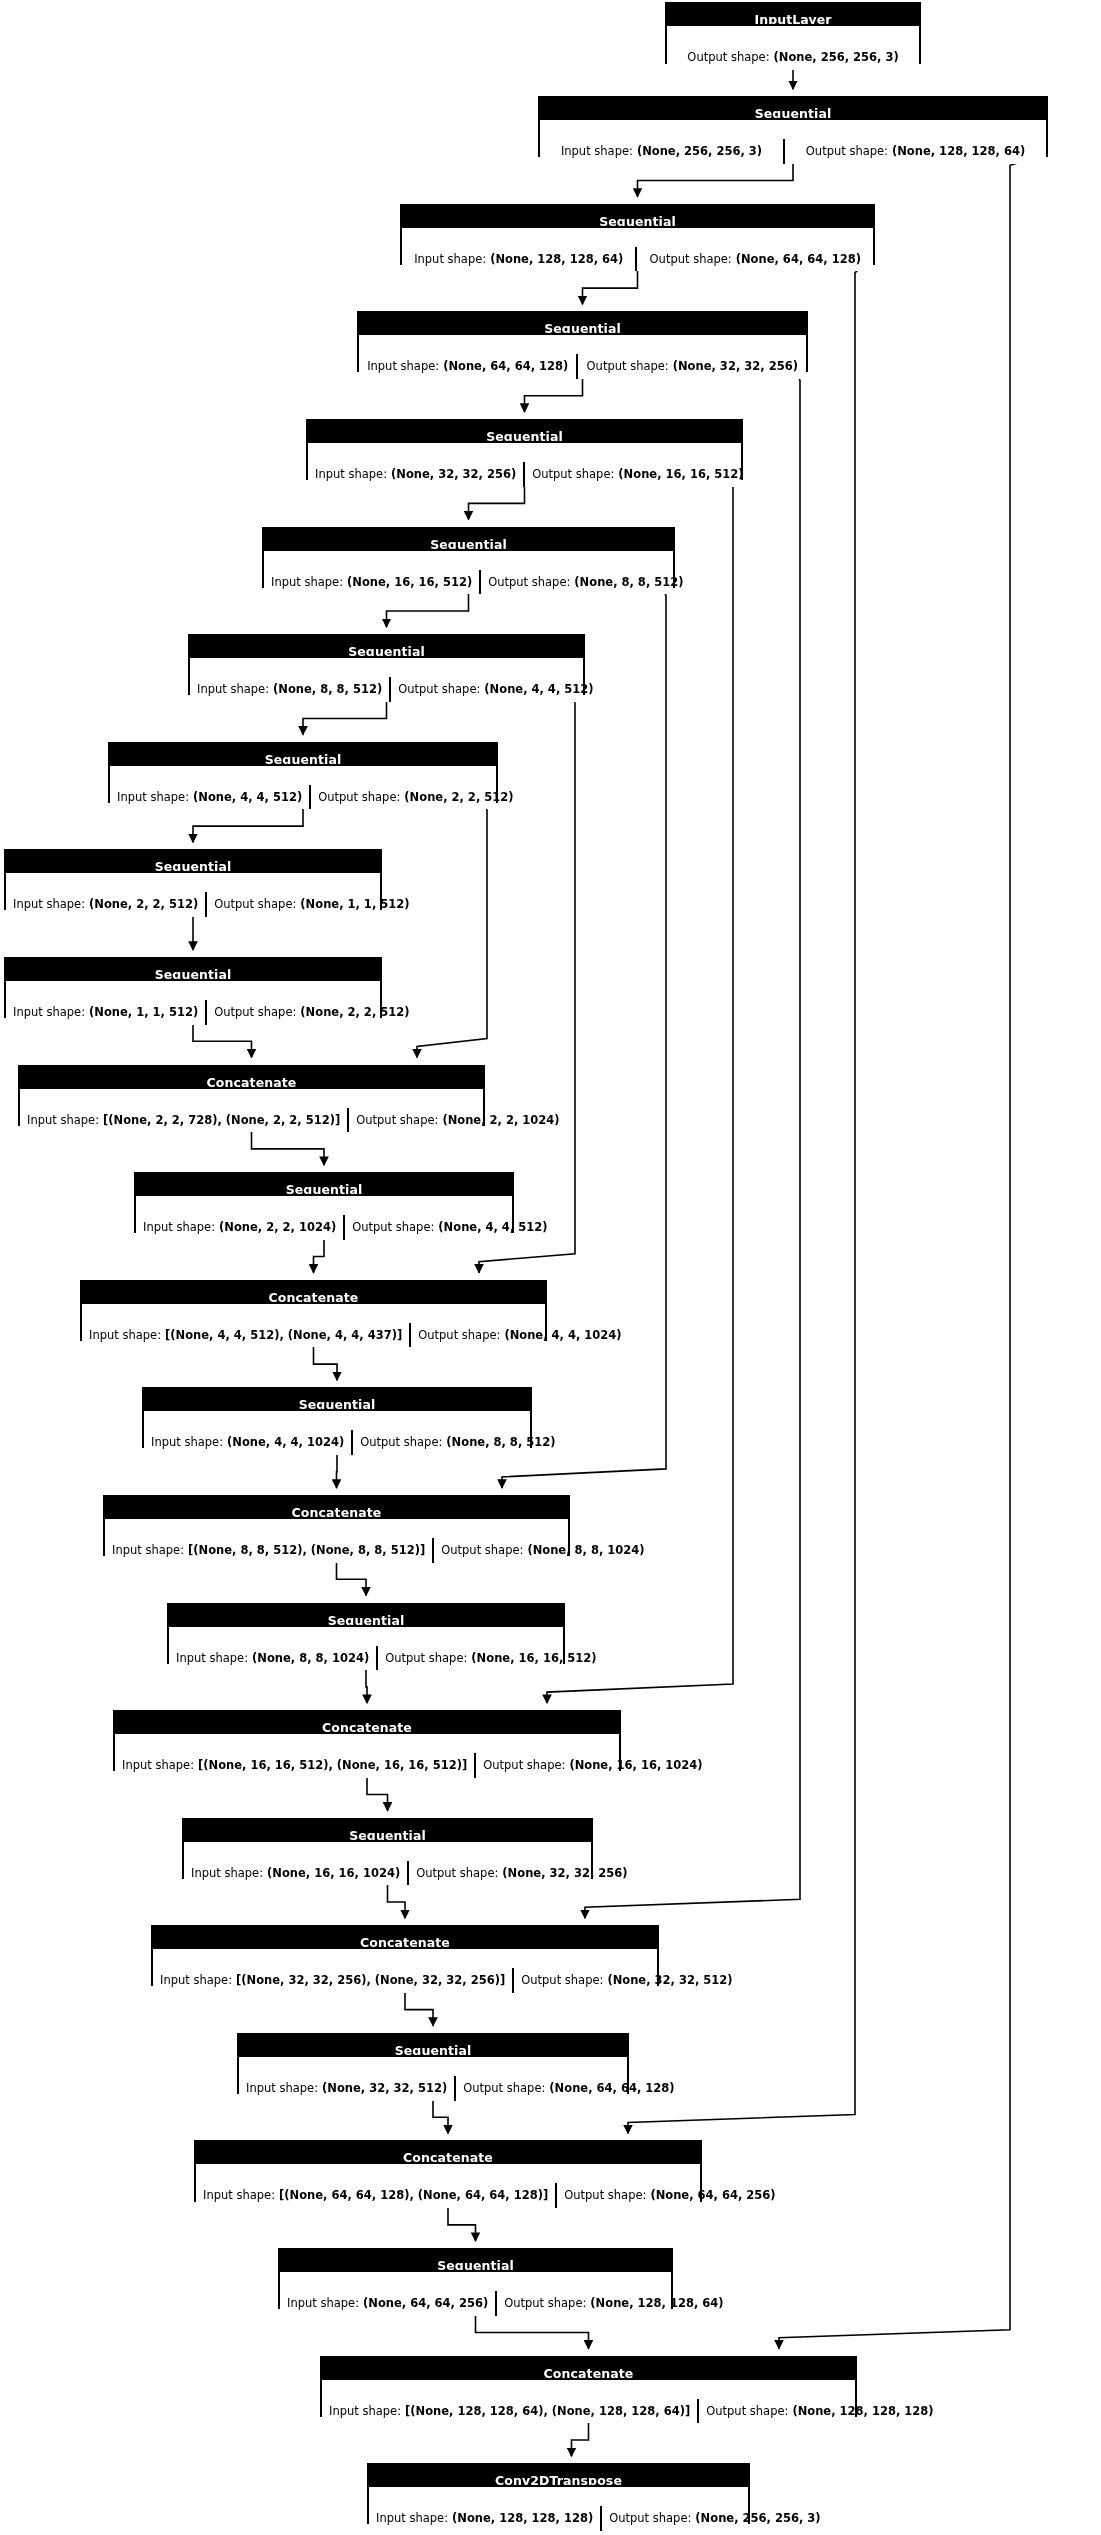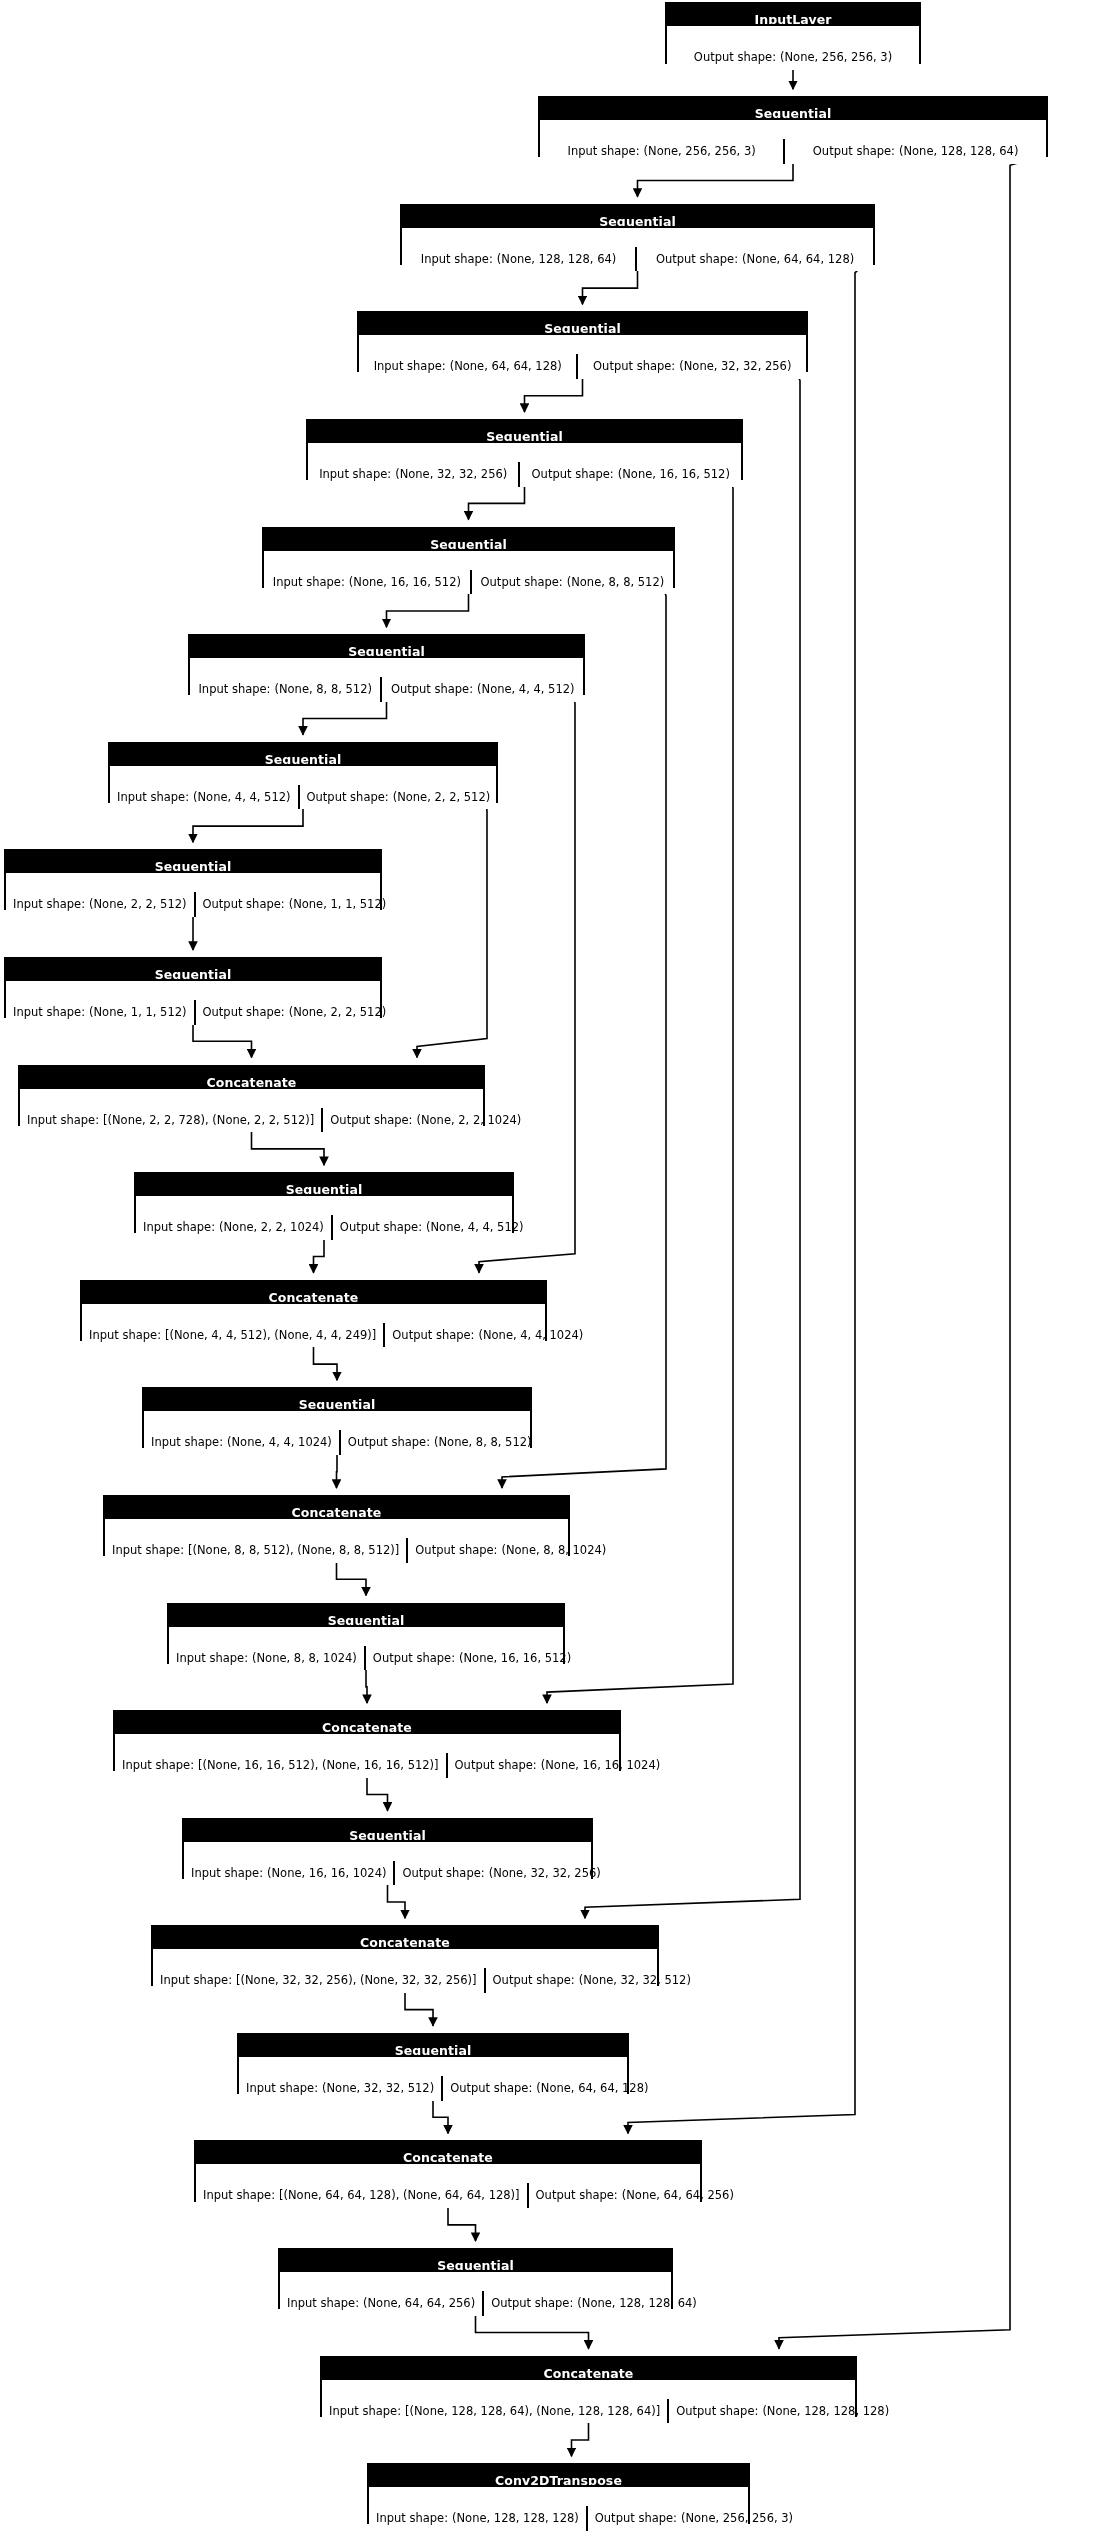--- a/index.html
+++ b/index.html
@@ -63,21 +63,21 @@
     line-height: 1.1;
     margin-top: 19px;
   }
   .cell + .cell {
     border-left: 2px solid #000000;
   }
   .cell .lbl {
     font-weight: normal;
   }
   .cell .val {
-    font-weight: normal;
+    font-weight: bold;
     margin-left: 4px;
   }
   .node.single .node-body .cell {
     justify-content: center;
   }
 </style>
 </head>
 <body>
 
 <div id="canvas">
@@ -271,21 +271,21 @@
             <span class="lbl">Output shape:</span>
             <span class="val">(None, 4, 4, 512)</span>
           </div>
         </div>
       </div>
       <div class="node" style="left: 80px; top: 1279.73px; width: 467px; height: 61.1334px;">
         <div class="node-title">Concatenate</div>
         <div class="node-body">
           <div class="cell">
             <span class="lbl">Input shape:</span>
-            <span class="val">[(None, 4, 4, 512), (None, 4, 4, 249)]</span>
+            <span class="val">[(None, 4, 4, 512), (None, 4, 4, 437)]</span>
           </div>
           <div class="cell">
             <span class="lbl">Output shape:</span>
             <span class="val">(None, 4, 4, 1024)</span>
           </div>
         </div>
       </div>
       <div class="node" style="left: 142px; top: 1387.32px; width: 390px; height: 61.1334px;">
         <div class="node-title">Sequential</div>
         <div class="node-body">

